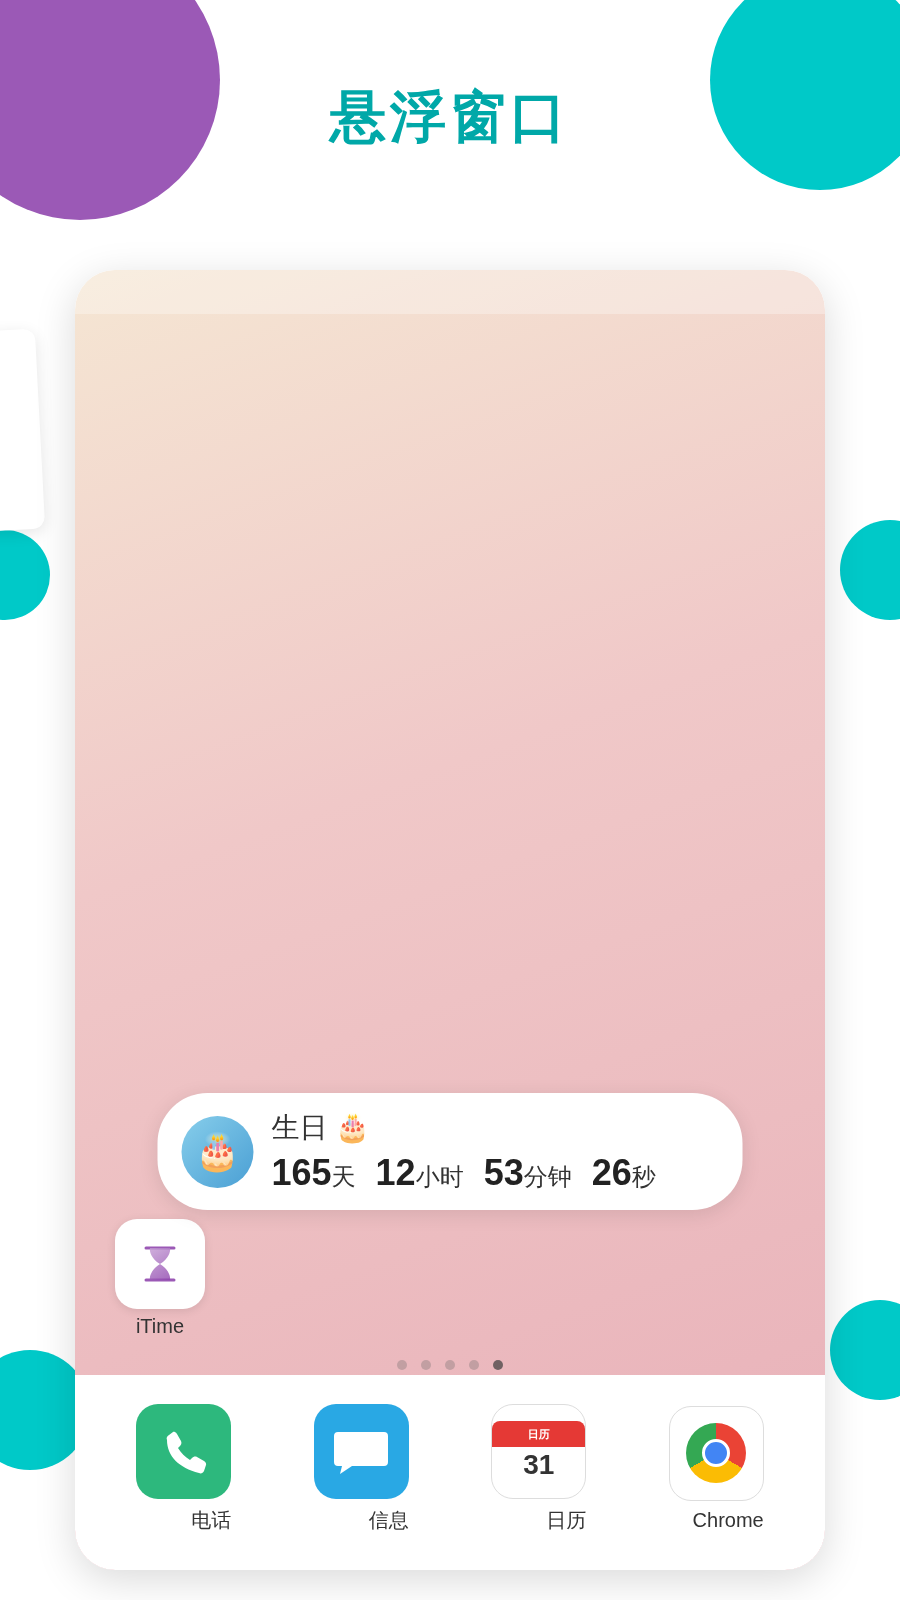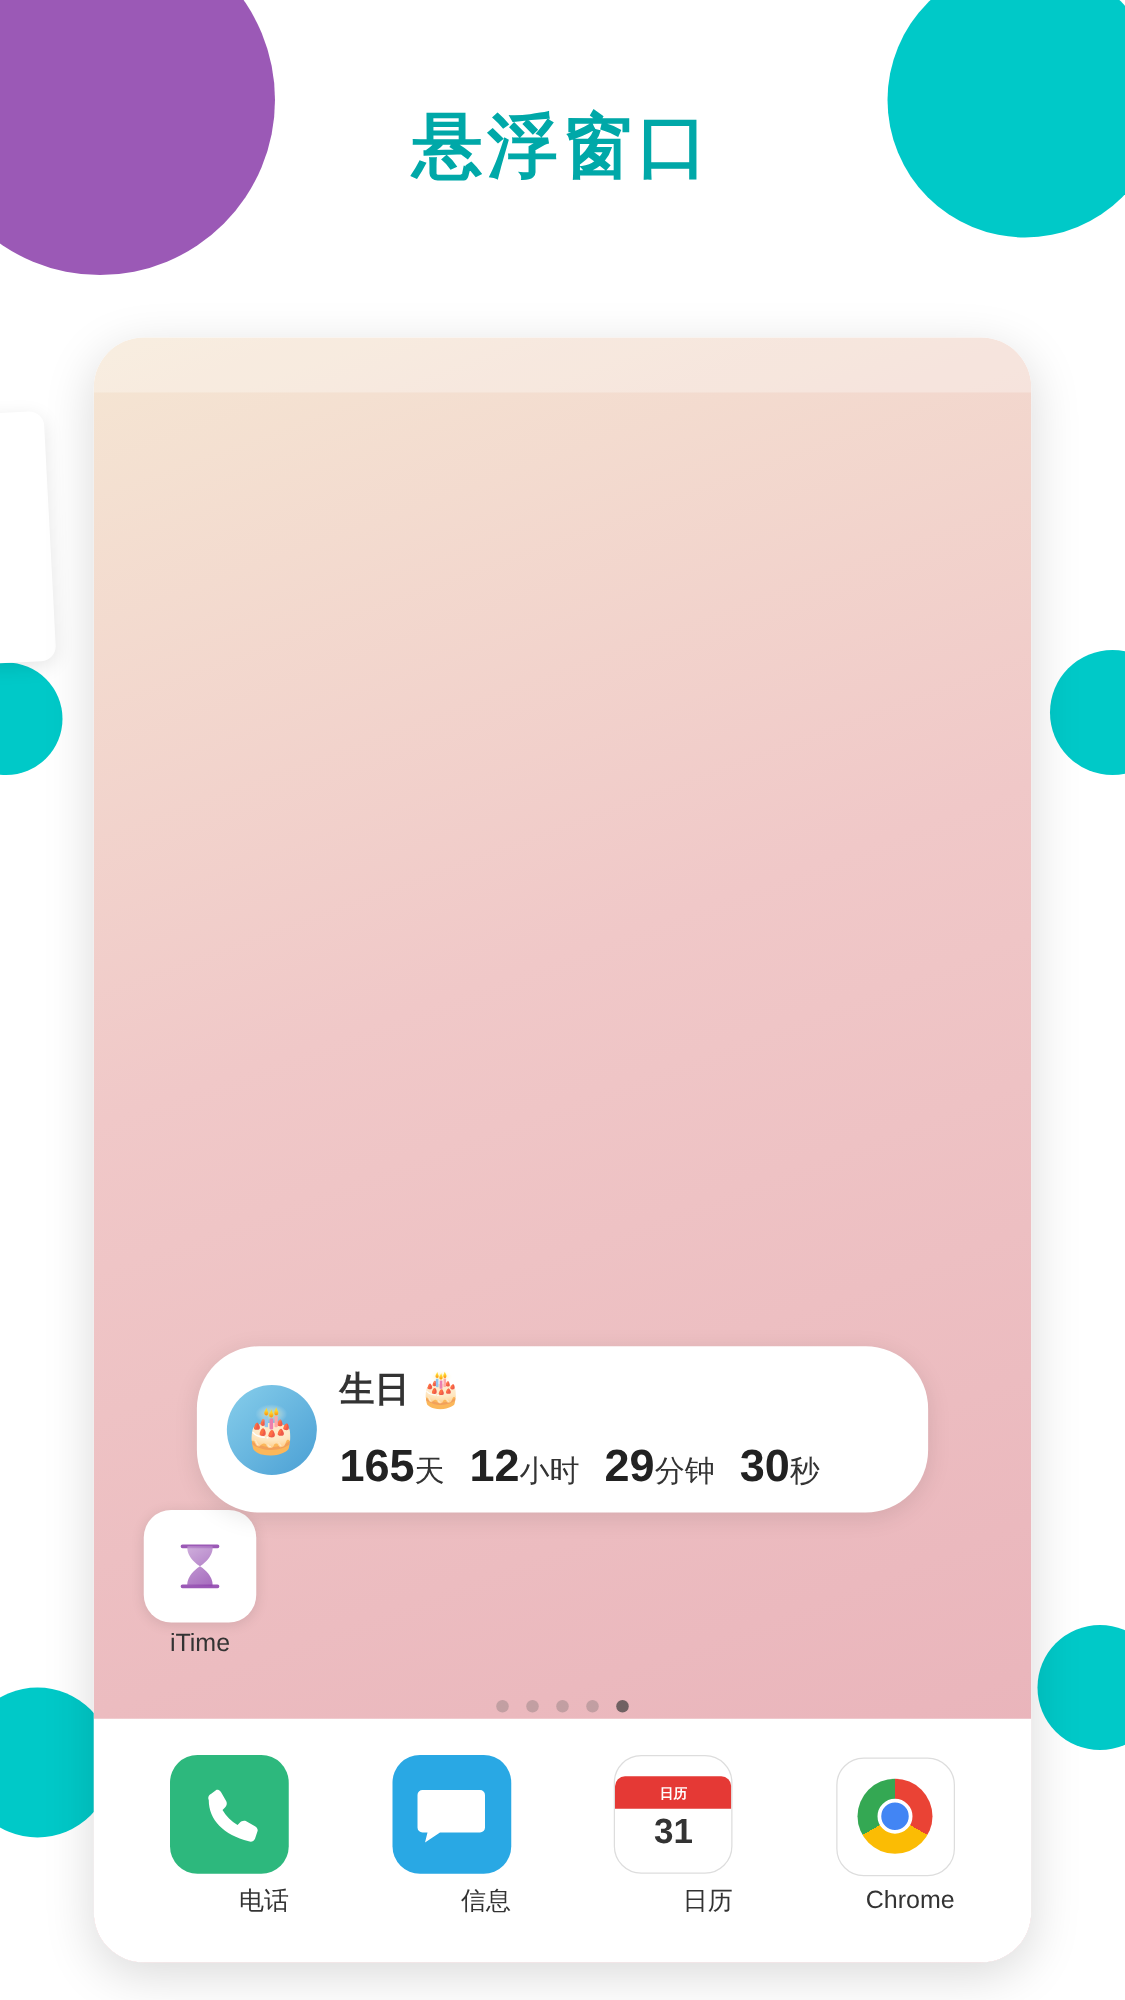--- a/index.html
+++ b/index.html
@@ -151,39 +151,39 @@
       align-items: center;
       justify-content: center;
       font-size: 36px;
       overflow: hidden;
     }
     .birthday-info {
       flex: 1;
     }
     .birthday-title {
       font-size: 28px;
-      font-weight: 700;
+      font-weight: 400;
       color: #333;
-      margin-bottom: 21px;
+      margin-bottom: 5px;
     }
     .birthday-countdown {
       font-size: 24px;
       color: #333;
       font-weight: 500;
     }
     .countdown-num {
       font-size: 36px;
       font-weight: 700;
       color: #222;
     }
 
     
     .itime-icon-area {
       position: absolute;
-      bottom: 243px;
+      bottom: 232px;
       left: 40px;
       display: flex;
       flex-direction: column;
       align-items: center;
       gap: 6px;
       z-index: 16;
     }
     .itime-icon {
       width: 90px;
       height: 90px;
@@ -370,22 +370,22 @@
 
     <div class="birthday-widget">
       <div class="birthday-avatar">
         🎂
       </div>
       <div class="birthday-info">
         <div class="birthday-title">生日 🎂</div>
         <div class="birthday-countdown">
           <span class="countdown-num">165</span>天&nbsp;&nbsp;
           <span class="countdown-num">12</span>小时&nbsp;&nbsp;
-          <span class="countdown-num">29</span>分钟&nbsp;&nbsp;
-          <span class="countdown-num">30</span>秒
+          <span class="countdown-num">53</span>分钟&nbsp;&nbsp;
+          <span class="countdown-num">26</span>秒
         </div>
       </div>
     </div>
 
     <div class="itime-icon-area">
       <div class="itime-icon">
         <div class="itime-hourglass">
           <svg width="44" height="44" viewBox="0 0 44 44" fill="none">
             <path d="M8 6h28M8 38h28" stroke="#9b59b6" stroke-width="3" stroke-linecap="round"></path>
             <path d="M12 6 C12 6, 10 14, 22 22 C34 30, 32 38, 32 38 L12 38 C12 38, 10 30, 22 22 C34 14, 32 6, 32 6Z" fill="url(#hg)" opacity="0.8"></path>

